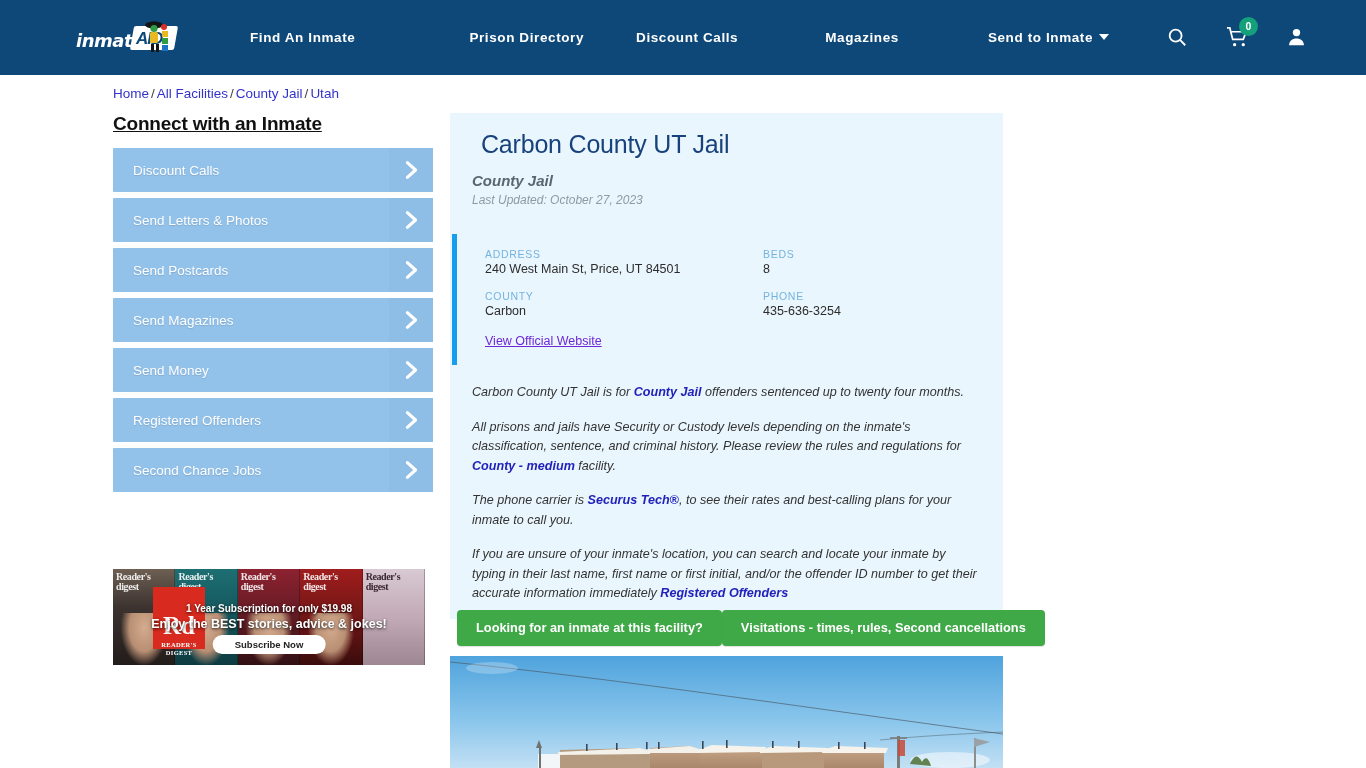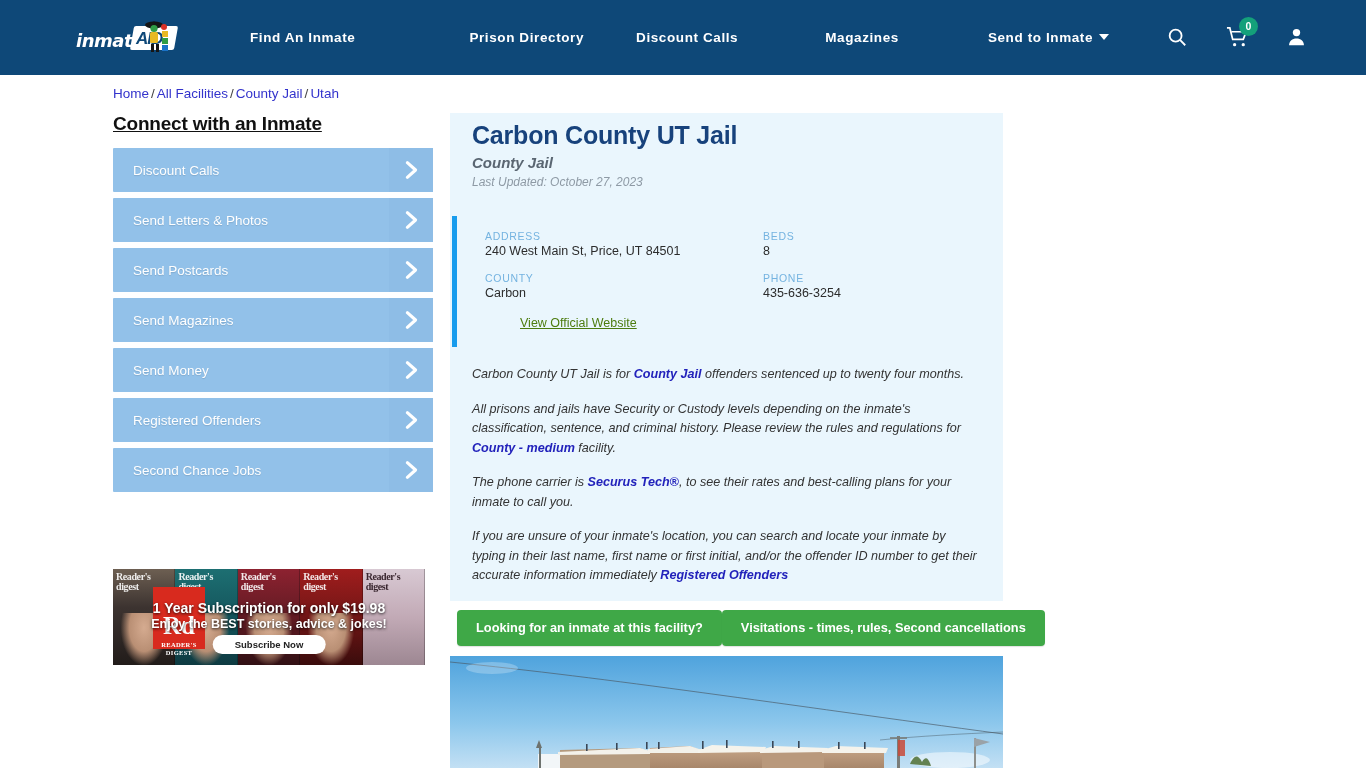--- a/index.html
+++ b/index.html
@@ -207,21 +207,21 @@
     font-family: "Liberation Serif", serif;
   }
   .rd-box .rd-lg { font-size: 25px; font-weight: bold; line-height: 30px; margin-top: 24px; }
   .rd-box .rd-sm { font-size: 6.5px; font-weight: bold; letter-spacing: 0.3px; line-height: 8px; }
   .ad-overlay {
     position: absolute; left: 0; right: 0; top: 32px;
     text-align: center;
     color: #ffffff;
     text-shadow: 0 1px 3px rgba(0,0,0,0.85);
   }
-  .ad-line1 { font-size: 14px; font-weight: bold; line-height: 15px; }
+  .ad-line1 { font-size: 10px; font-weight: bold; line-height: 15px; }
   .ad-line2 { font-size: 12.5px; font-weight: bold; line-height: 17px; }
   .ad-cta {
     position: absolute;
     left: 50%; transform: translateX(-50%);
     top: 66px;
     background: #ffffff;
     color: #222222;
     font-size: 9.5px;
     font-weight: bold;
     padding: 4px 22px;
@@ -231,24 +231,24 @@
 
   
   .panel {
     position: absolute;
     left: 450px; top: 113px;
     width: 553px;
     min-height: 487px;
     background: #eaf6fd;
   }
   .panel-title {
-    margin: 0;
+    margin: 9px;
     padding: 8px 0 0 22px;
     font-size: 25px;
-    font-weight: bold;
+    font-weight: normal;
     color: #17427c;
     letter-spacing: -0.2px;
   }
   .panel-sub {
     padding: 4px 0 0 22px;
     font-size: 15px;
     font-weight: bold;
     font-style: italic;
     color: #5a6672;
   }
@@ -278,24 +278,23 @@
     margin-bottom: 2px;
   }
   .info-val {
     font-size: 12.5px;
     color: #2c2c2c;
   }
   .info-link {
     display: inline-block;
     margin-top: 16px;
     font-size: 12.5px;
-    color: #4d7c0f;
+    color: #6d28d9;
     text-decoration: underline;
     cursor: pointer;
-    margin-left: 35px;
   }
 
   .body-text { padding: 18px 26px 0 22px; }
   .body-text p {
     margin: 0 0 15px 0;
     font-size: 12.6px;
     font-style: italic;
     color: #333333;
     line-height: 19.5px;
   }

